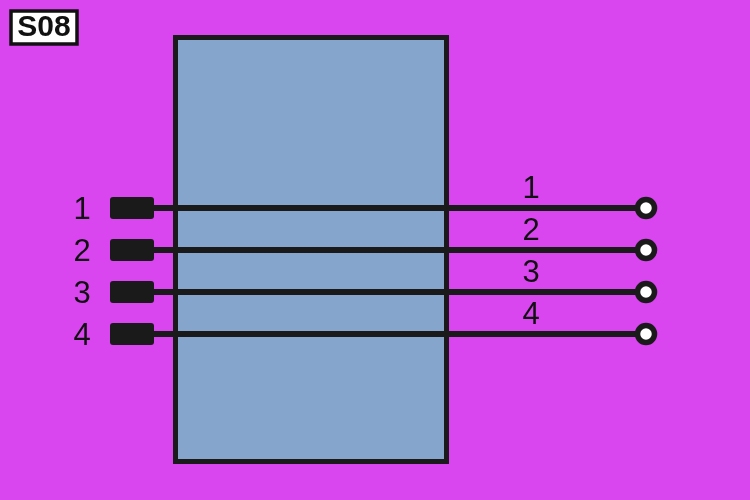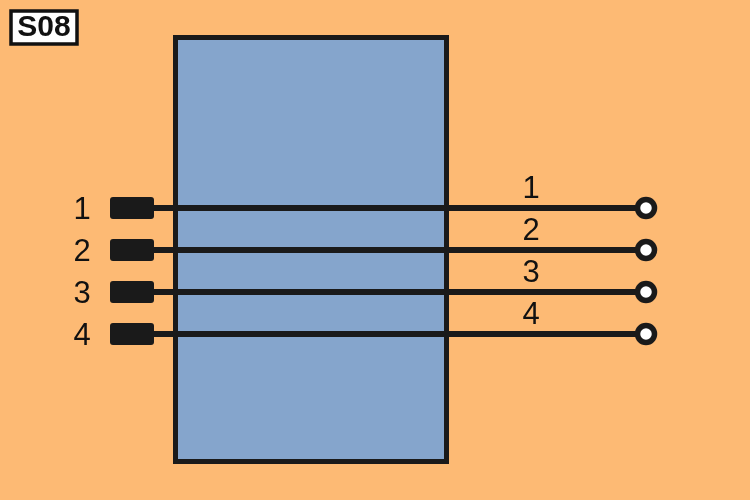--- a/index.html
+++ b/index.html
@@ -7,21 +7,21 @@
     padding: 0;
     background: #ffffff;
   }
   body {
     font-family: "Liberation Sans", sans-serif;
   }
   #canvas {
     position: relative;
     width: 750px;
     height: 500px;
-    background: #fdba74;
+    background: #d946ef;
     overflow: hidden;
   }
   #diagram-svg {
     position: absolute;
     top: 0;
     left: 0;
     width: 750px;
     height: 500px;
   }
   .tag-text {

